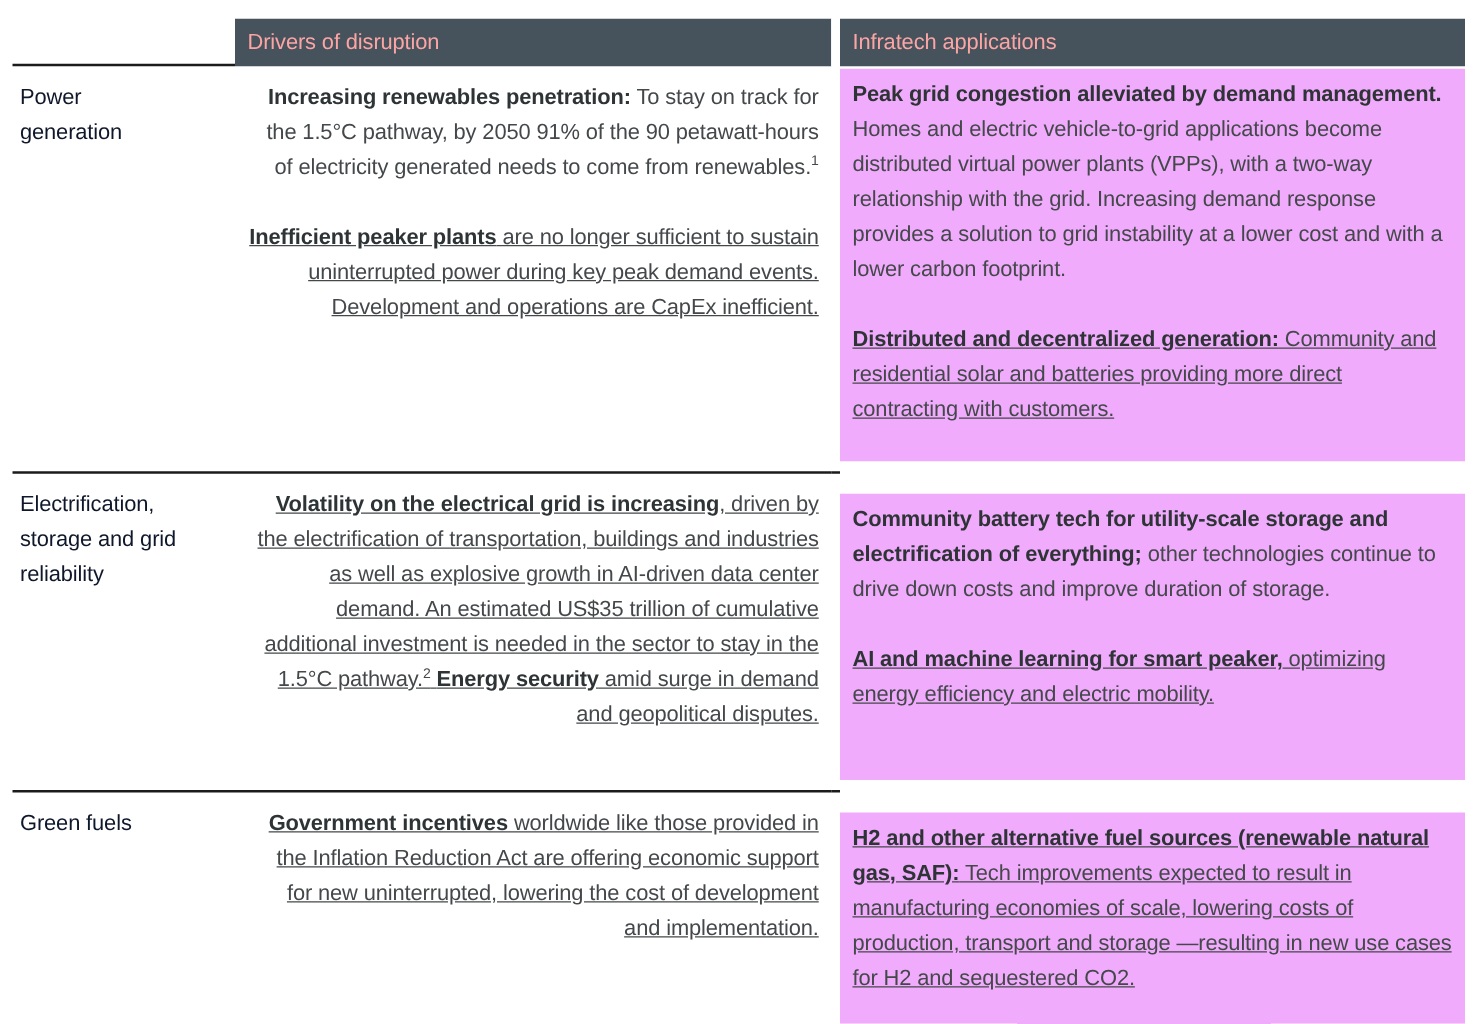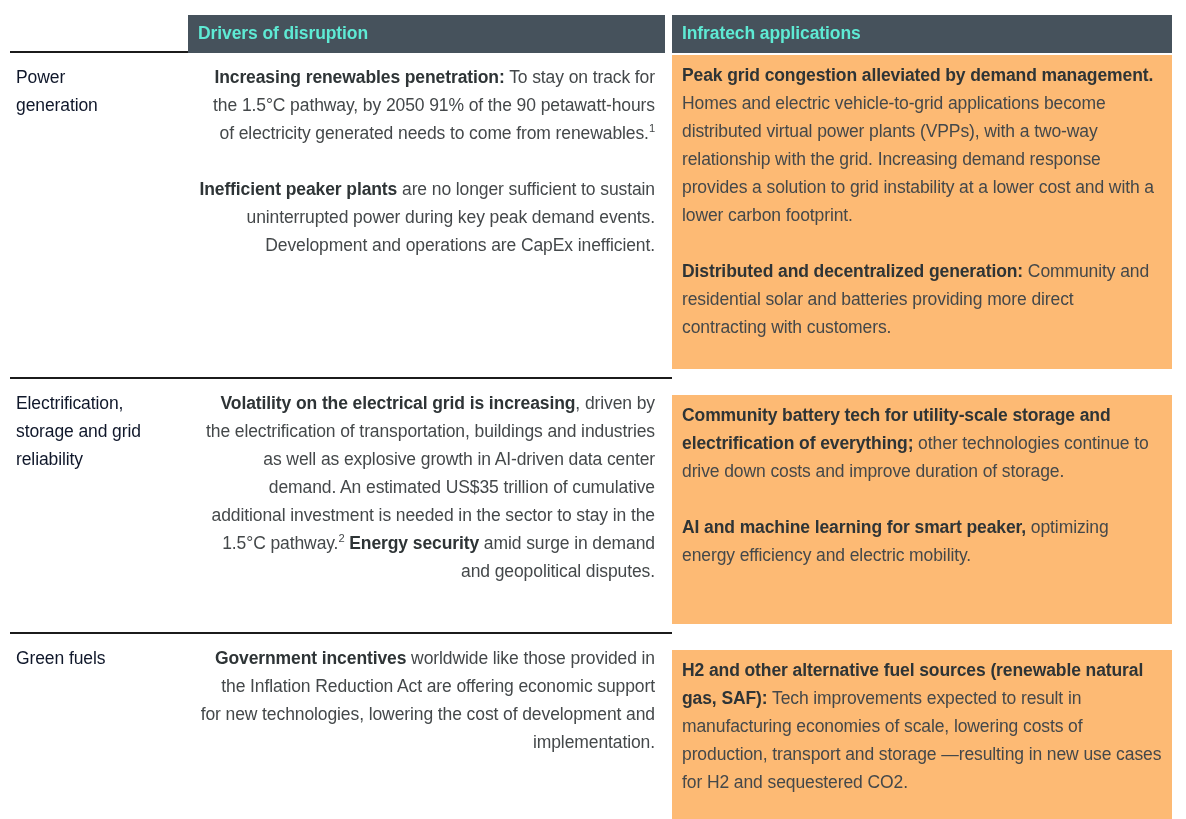--- a/index.html
+++ b/index.html
@@ -13,46 +13,46 @@
     grid-template-columns: 178px 477px 7px 500px;
     width: 1162px;
     margin: 15px 0 0 10px;
     font-size: 17.5px;
     line-height: 28px;
     color: #44484a;
     letter-spacing: -0.1px;
   }
   .hdr {
     background: #46525c;
-    color: #5eead4;
-    font-weight: 700;
+    color: #fca5a5;
+    font-weight: 400;
     font-size: 17.5px;
     line-height: 23px;
     padding: 7px 20px 8px 10px;
   }
   .hdr-spacer { border-bottom: 2px solid #1b1b1b; }
   .hdr-gap { background: #ffffff; }
   .cell { min-width: 0; }
   .lab {
     padding: 10px 32px 10px 6px;
     white-space: pre-line;
     color: #0f172a;
   }
   .drv { padding: 10px 10px 12px 10px; text-align: right; }
   .app {
-    background: #fdba74;
+    background: #f0abfc;
     margin: 18px 0 8px 0;
     padding: 6px 10px 14px 10px;
   }
   .a1 { margin-top: 2px; min-height: 314px; }
   .a2 { min-height: 229px; }
   .a3 { min-height: 177px; }
   .bt { border-top: 2px solid #1b1b1b; }
   p { margin: 0 0 28px 0; }
-  p:last-child { margin-bottom: 0; }
+  p:last-child { margin-bottom: 0; text-decoration: underline; }
   strong { font-weight: 700; color: #2e3436; }
   sup { font-size: 64%; vertical-align: super; line-height: 0; }
 </style>
 </head>
 <body>
 
 <div class="page">
   <div class="table">
     <div class="hdr-spacer"></div>
     <div class="hdr">Drivers of disruption</div>
@@ -76,20 +76,20 @@
       <div class="cell drv bt">
         <p><strong>Volatility on the electrical grid is increasing</strong><span>, driven by the electrification of transportation, buildings and industries as well as explosive growth in AI-driven data center demand. An estimated US$35 trillion of cumulative additional investment is needed in the sector to stay in the 1.5°C pathway.</span><sup>2</sup><span> </span><strong>Energy security</strong><span> amid surge in demand and geopolitical disputes.</span></p>
       </div>
       <div class="gapcell bt"></div>
       <div class="cell app a2">
         <p><strong>Community battery tech for utility-scale storage and electrification of everything;</strong><span> other technologies continue to drive down costs and improve duration of storage.</span></p>
         <p><strong>AI and machine learning for smart peaker,</strong><span> optimizing energy efficiency and electric mobility.</span></p>
       </div>
       <div class="cell lab bt">Green fuels</div>
       <div class="cell drv bt">
-        <p><strong>Government incentives</strong><span> worldwide like those provided in the Inflation Reduction Act are offering economic support for new technologies, lowering the cost of development and implementation.</span></p>
+        <p><strong>Government incentives</strong><span> worldwide like those provided in the Inflation Reduction Act are offering economic support for new uninterrupted, lowering the cost of development and implementation.</span></p>
       </div>
       <div class="gapcell bt"></div>
       <div class="cell app a3">
         <p><strong>H2 and other alternative fuel sources (renewable natural gas, SAF):</strong><span> Tech improvements expected to result in manufacturing economies of scale, lowering costs of production, transport and storage —resulting in new use cases for H2 and sequestered CO2.</span></p>
       </div>
     </div>
 </div>
 
 </body></html>

